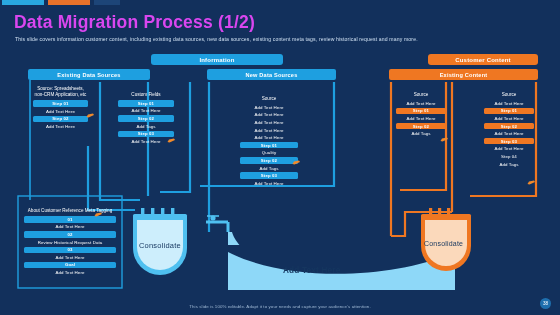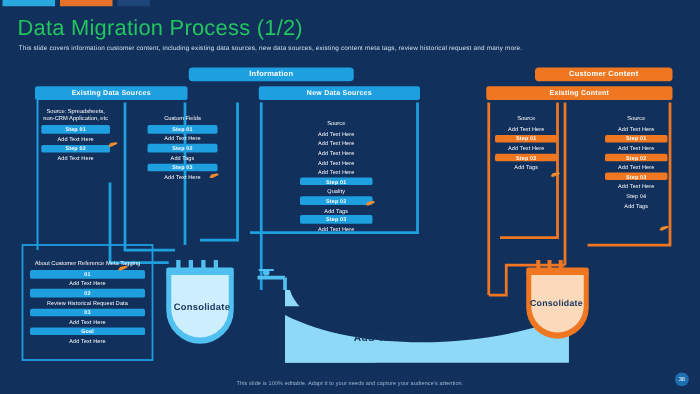--- a/index.html
+++ b/index.html
@@ -13,22 +13,22 @@
 
   
   .toptabs{position:absolute;top:0;left:0;width:120px;height:7px;}
   .toptabs .t{position:absolute;top:0;height:5px;}
   .toptabs .t1{left:2px;width:42px;background:#29a8e0;}
   .toptabs .t2{left:48px;width:42px;background:#e8722a;}
   .toptabs .t3{left:94px;width:26px;background:#1d4578;}
 
   .title{
     position:absolute;left:14px;top:12px;
-    font-size:17.5px;font-weight:normal;letter-spacing:0.2px;
-    color:#22c55e;
+    font-size:17.5px;font-weight:bold;letter-spacing:0.2px;
+    color:#d946ef;
   }
   .subtitle{
     position:absolute;left:15px;top:36px;width:530px;
     font-size:5.1px;color:#cfe0f2;letter-spacing:0.15px;
   }
 
   
   .pill{
     position:absolute;border-radius:3px;
     font-size:6px;font-weight:bold;color:#ffffff;
@@ -63,21 +63,21 @@
     display:flex;align-items:center;justify-content:center;
     font-size:4.4px;color:#ffffff;letter-spacing:.1px;
   }
   .blue .steprow{background:#1e9fe0;}
   .orange .steprow{background:#ef7722;}
 
   
   svg.layer{position:absolute;left:0;top:0;width:560px;height:315px;pointer-events:none;}
 
   .tankword{
-    position:absolute;font-size:7.5px;font-weight:bold;letter-spacing:.2px;
+    position:absolute;font-size:7.5px;font-weight:normal;letter-spacing:.2px;
     color:#15365f;
   }
   .addtext-big{
     position:absolute;font-size:8.2px;font-weight:bold;color:#15365f;
     letter-spacing:.2px;
   }
 
   .footer{
     position:absolute;left:0;right:0;bottom:6px;text-align:center;
     font-size:4.4px;color:#9fb8d4;letter-spacing:.1px;

